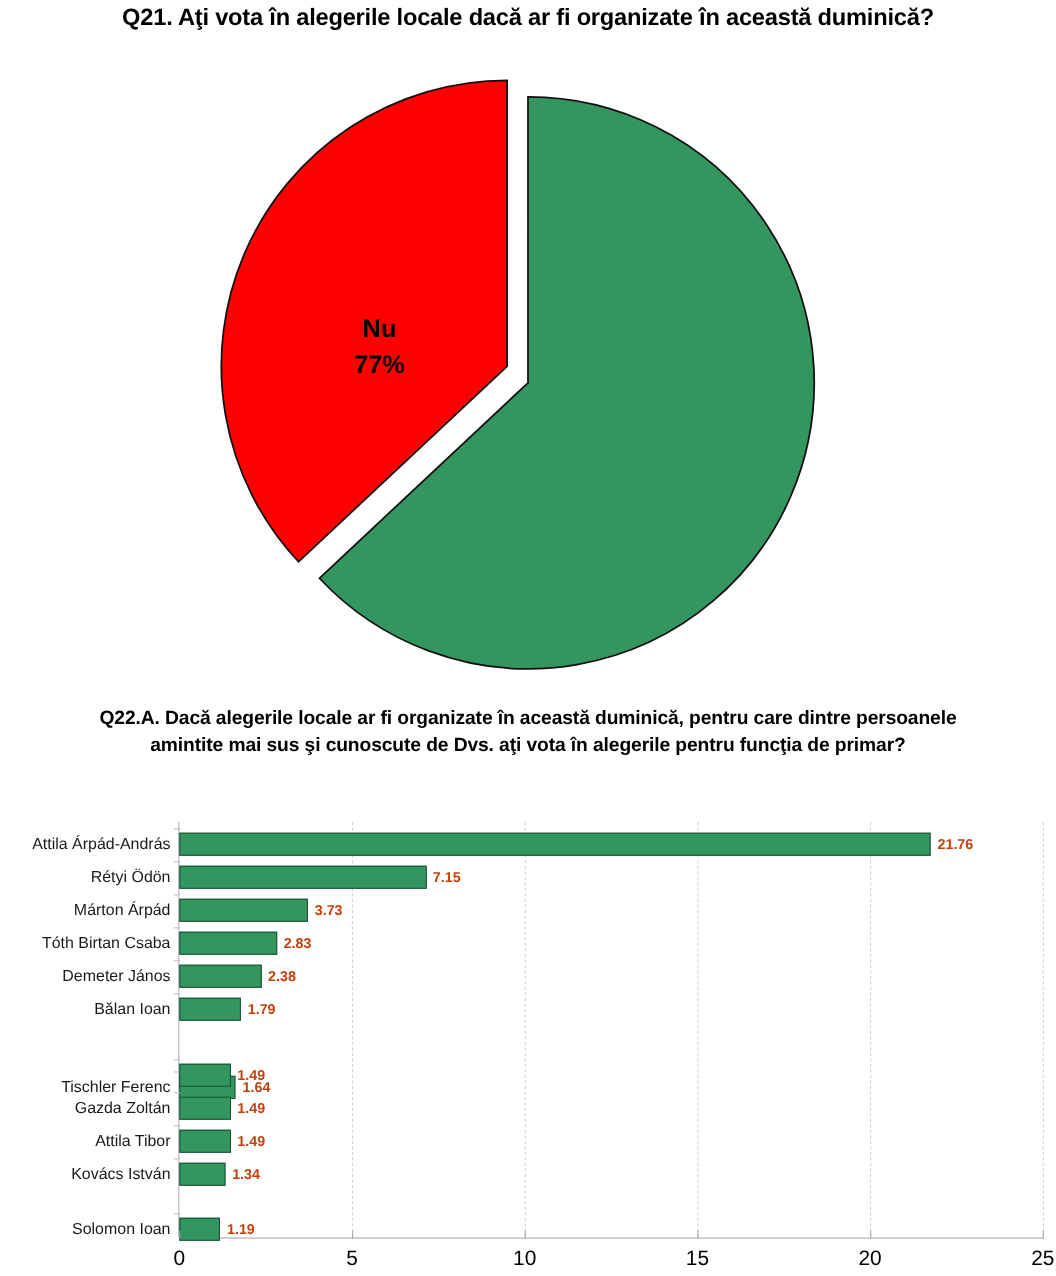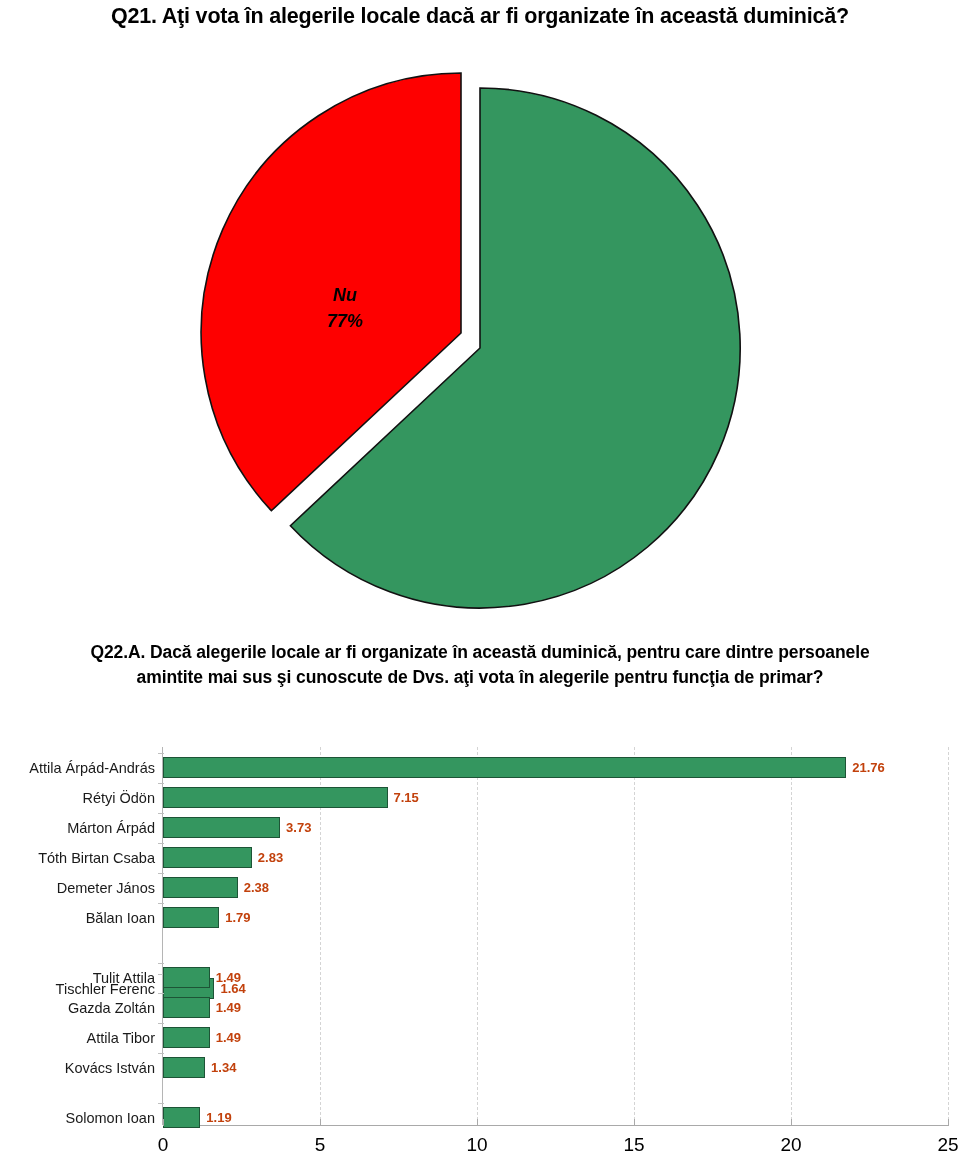--- a/index.html
+++ b/index.html
@@ -39,26 +39,25 @@
     height: 580px;
   }
   #pie-svg {
     position: absolute;
     left: 180px;
     top: 0px;
   }
   .pie-label {
     position: absolute;
     text-align: center;
-    font-size: 18px;
+    font-size: 23px;
     font-weight: bold;
     line-height: 1.45;
     color: #000;
     white-space: nowrap;
-    font-style: italic;
   }
   #pie-label-nu { left: 300px; top: 222px; width: 90px; }
   #pie-label-da { left: 570px; top: 340px; width: 90px; }
 
   
   #q22-title {
     position: absolute;
     left: 90px;
     top: 640px;
     width: 780px;
@@ -241,21 +240,20 @@
         <div class="bar-rect" style="width: 56.206px; background: rgb(52, 150, 95); border-color: rgb(29, 84, 54);"></div>
         <div class="bar-value" style="left: 225.206px;">1.79</div>
       </div>
       <div class="bar-row" style="top: 191px; margin-top: 41px;">
         <div class="bar-cat-label">Tischler Ferenc</div>
         <div class="bar-tick"></div>
         <div class="bar-rect" style="width: 51.496px; background: rgb(52, 150, 95); border-color: rgb(29, 84, 54);"></div>
         <div class="bar-value" style="left: 220.496px;">1.64</div>
       </div>
       <div class="bar-row" style="top: 221px;">
-        <div class="bar-cat-label">Tulit Attila</div>
         <div class="bar-tick"></div>
         <div class="bar-rect" style="width: 46.786px; background: rgb(52, 150, 95); border-color: rgb(29, 84, 54);"></div>
         <div class="bar-value" style="left: 215.786px;">1.49</div>
       </div>
       <div class="bar-row" style="top: 251px;">
         <div class="bar-cat-label">Gazda Zoltán</div>
         <div class="bar-tick"></div>
         <div class="bar-rect" style="width: 46.786px; background: rgb(52, 150, 95); border-color: rgb(29, 84, 54);"></div>
         <div class="bar-value" style="left: 215.786px;">1.49</div>
       </div>

